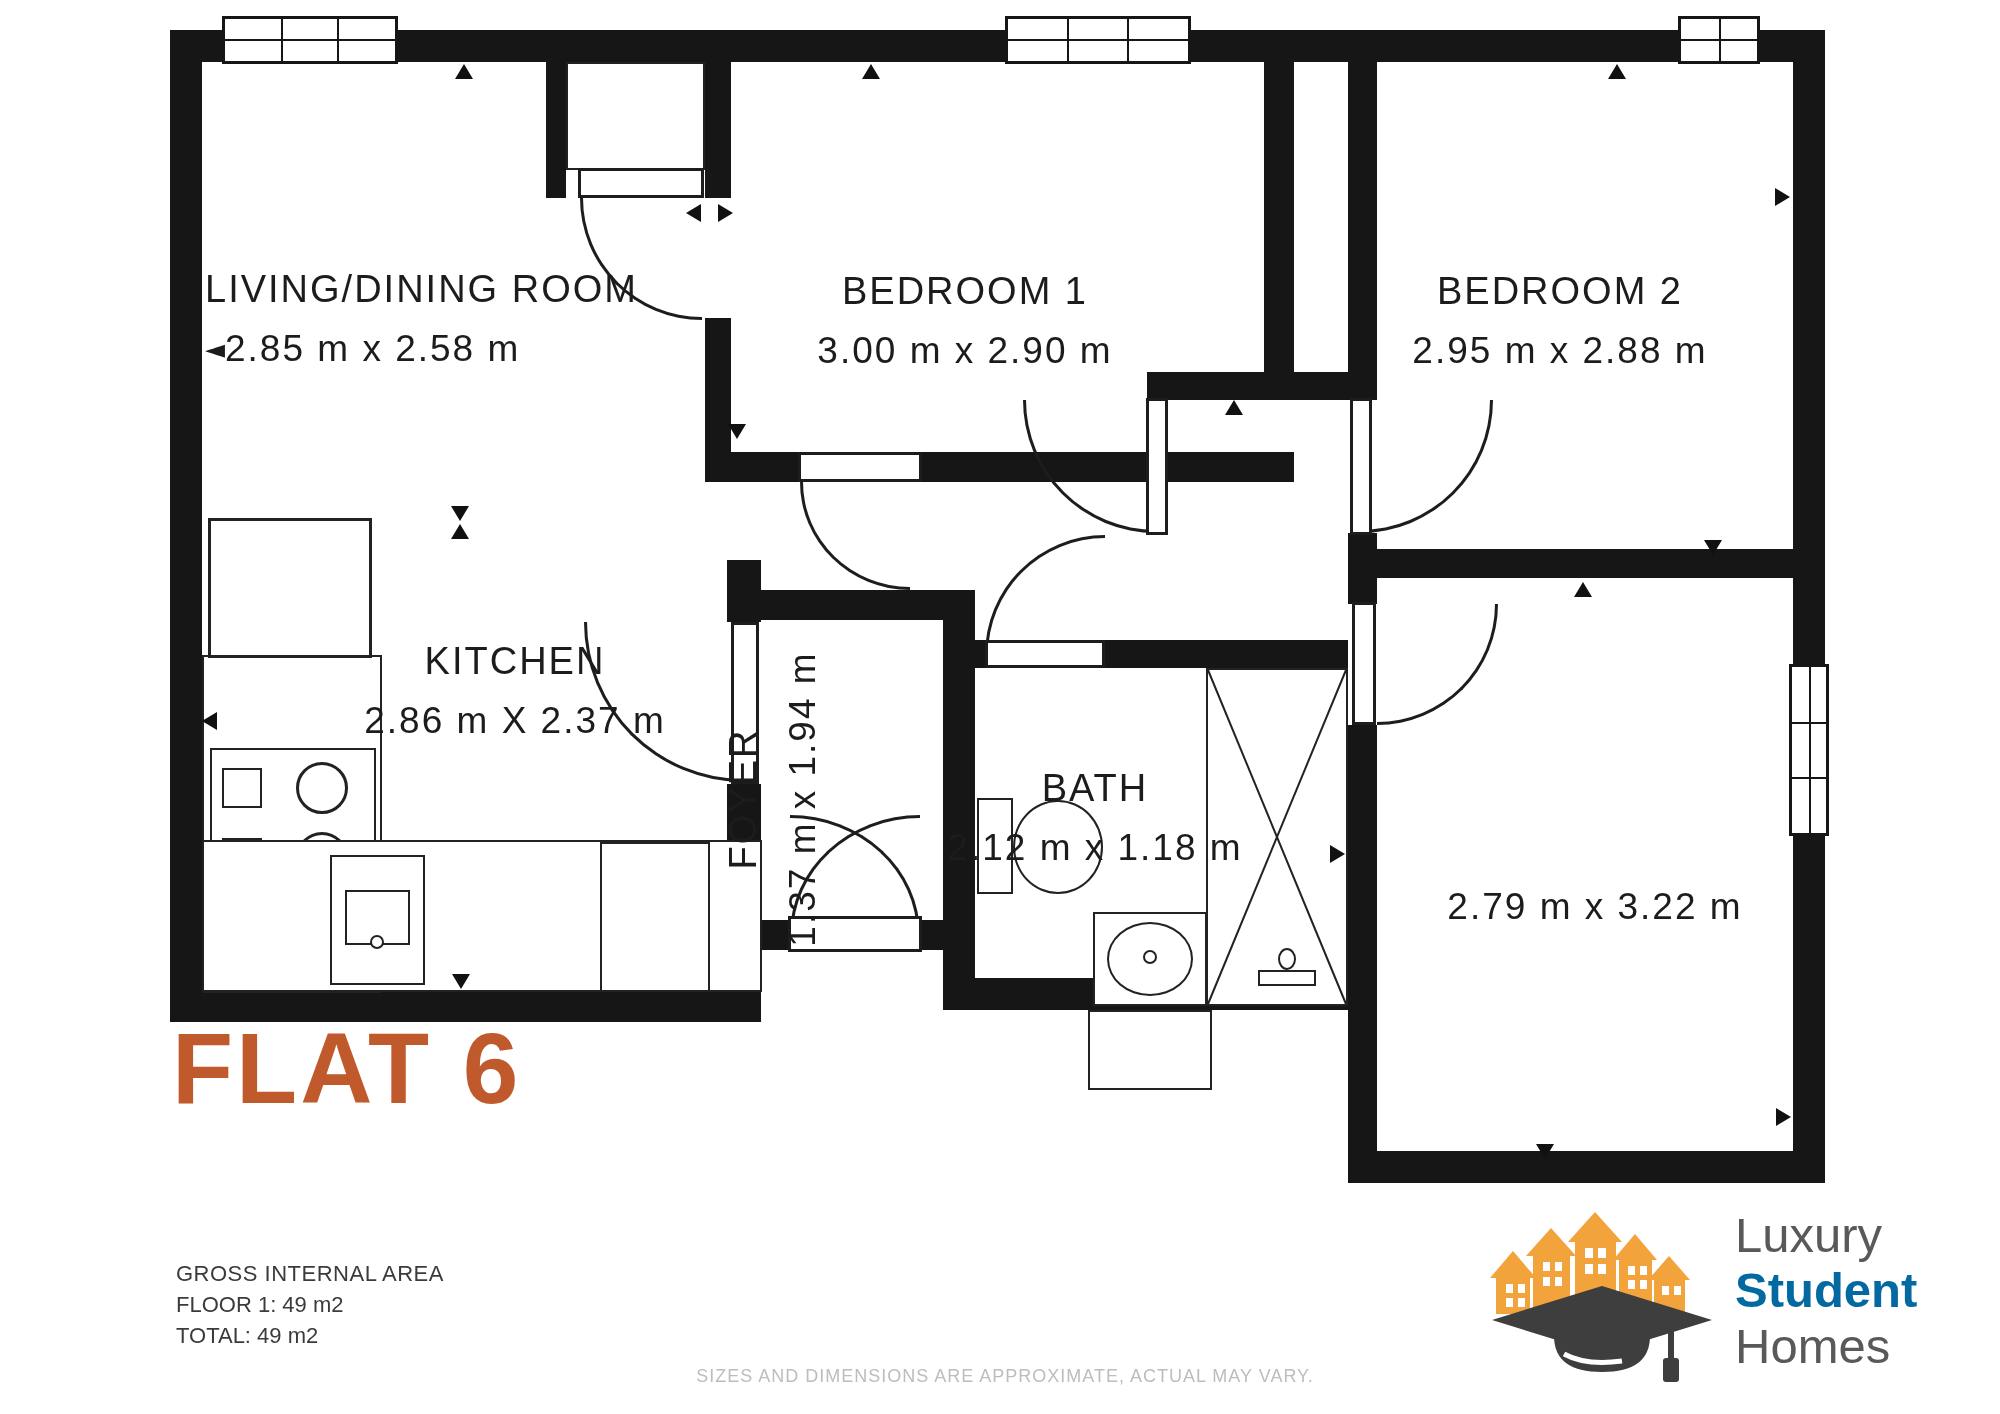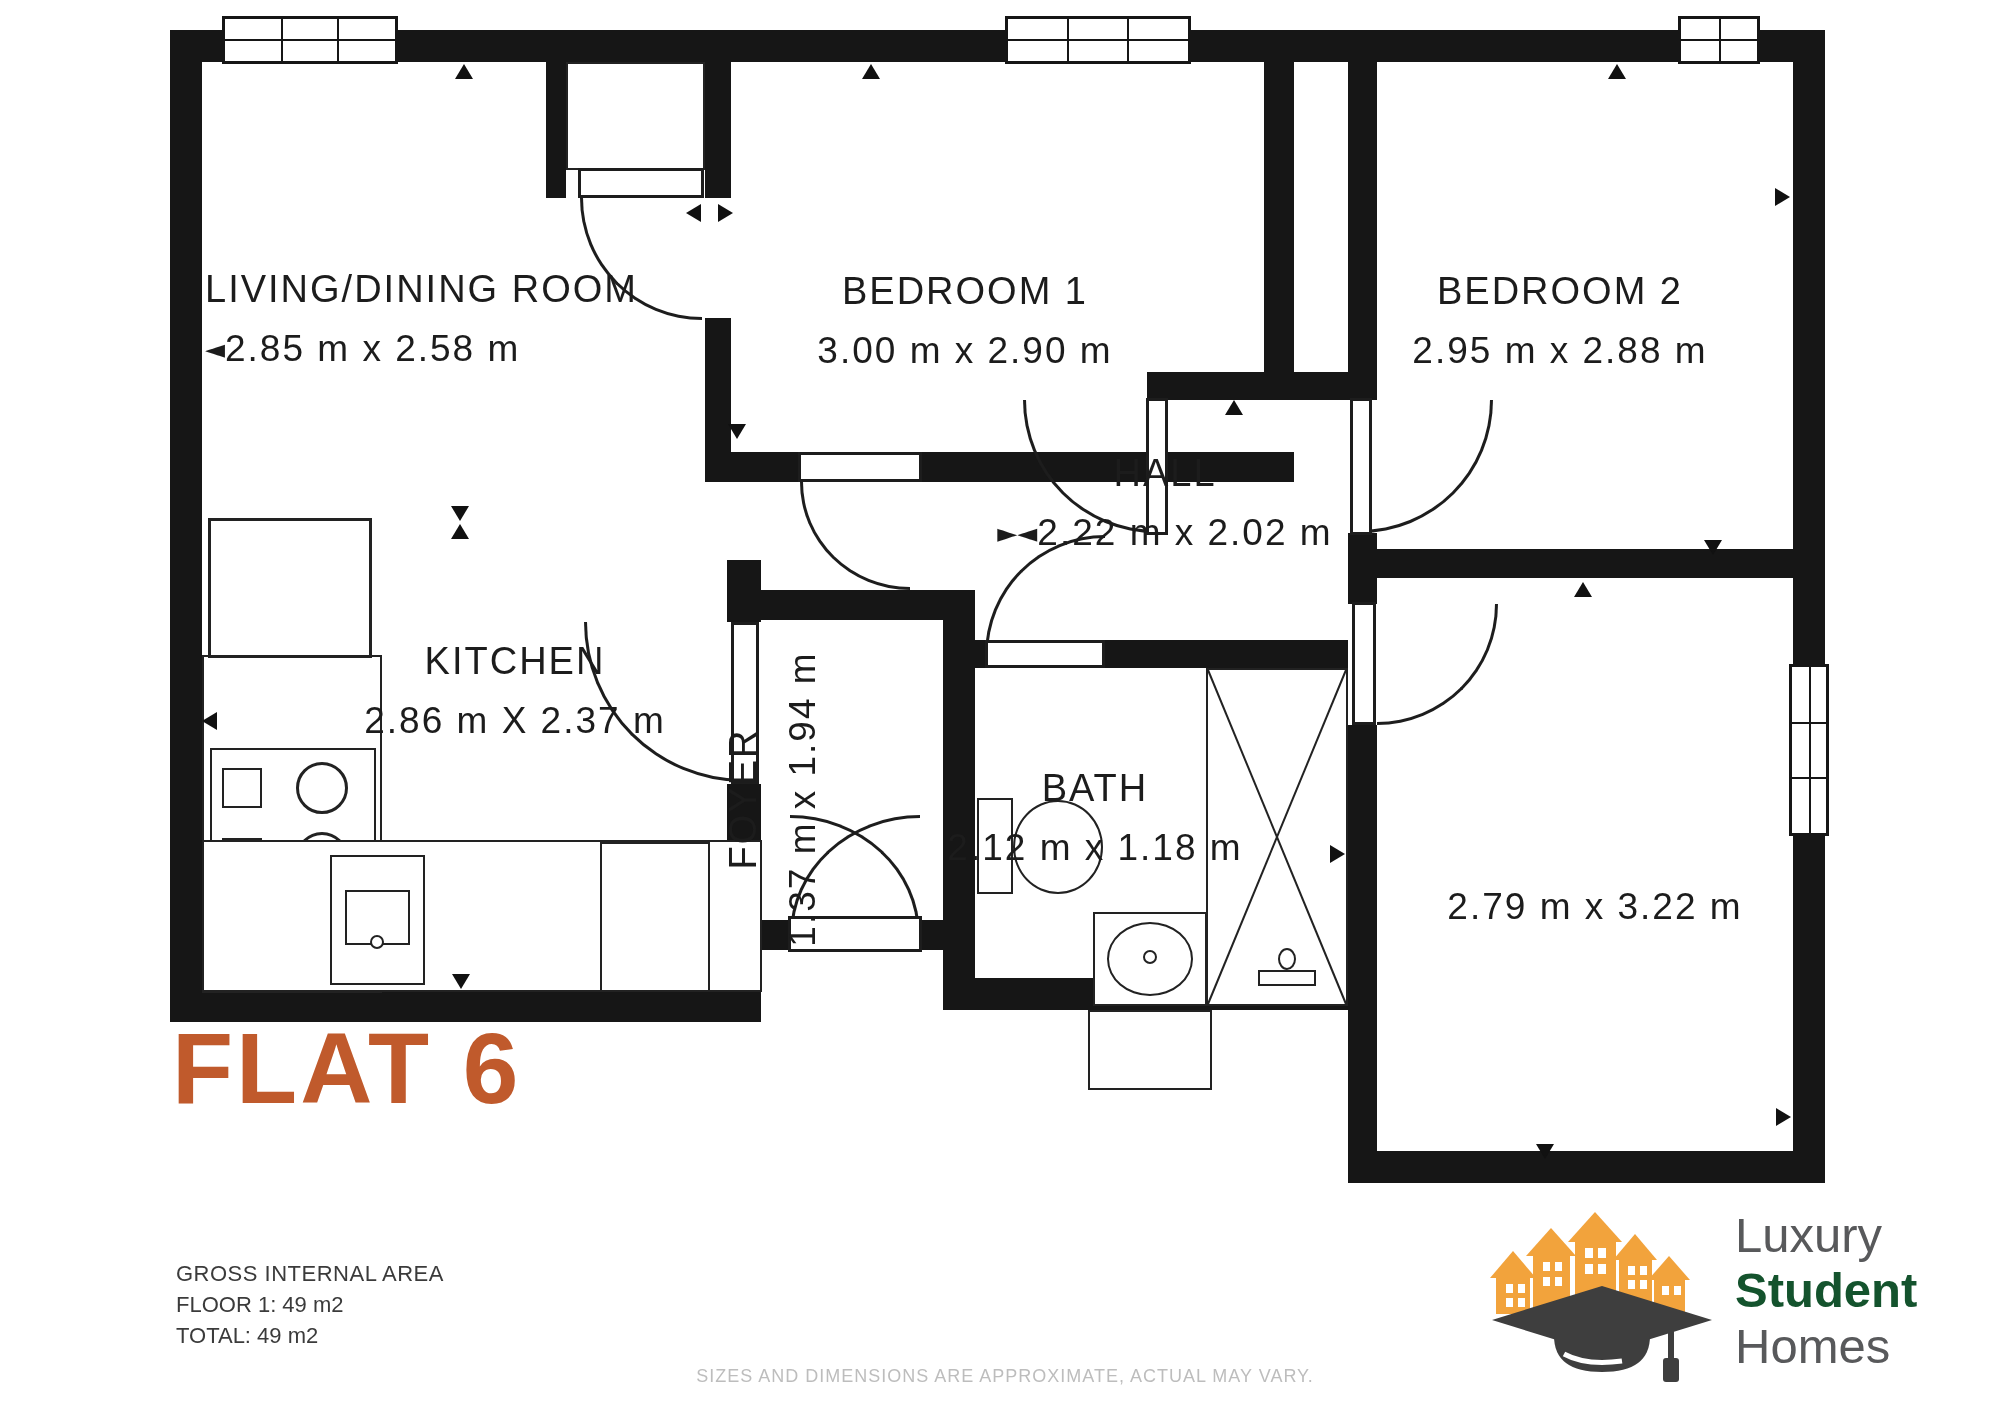--- a/index.html
+++ b/index.html
@@ -32,21 +32,21 @@
   .room-label .mark{font-family:"DejaVu Sans",sans-serif;font-size:26px;vertical-align:3px;letter-spacing:0;}
   .room-label.left-align{text-align:left;}
   .room-label.foyer{transform:rotate(-90deg);}
   .big-title{position:absolute;left:172px;top:1002px;color:#c05a2c;font-weight:bold;
              font-size:100px;letter-spacing:3px;line-height:1.32;z-index:6;}
   .area-block{position:absolute;left:176px;top:1258px;color:#3b3b3b;font-size:22px;line-height:1.42;z-index:6;}
   .area-block .h{letter-spacing:0.5px;}
   .disclaimer{position:absolute;left:600px;top:1366px;width:810px;text-align:center;color:#bdbdbd;
               font-size:18px;letter-spacing:1px;z-index:6;}
   .logo-text{position:absolute;left:1735px;top:1208px;font-size:49px;line-height:1.13;z-index:6;color:#58595b;}
-  .logo-text .w2{color:#14532d;font-weight:bold;}
+  .logo-text .w2{color:#0369a1;font-weight:bold;}
   .logo-art{position:absolute;left:1482px;top:1198px;z-index:6;}
   .shower-x{position:absolute;left:1206px;top:668px;z-index:3;}
 </style>
 </head>
 <body>
 
 <div class="canvas">
 
   <div class="wall" style="left:170px;top:30px;width:1655px;height:32px;"></div>
   <div class="wall" style="left:170px;top:30px;width:32px;height:992px;"></div>
@@ -184,24 +184,20 @@
   <div class="room-label" style="left:300px;top:638px;width:430px;">
     <div class="name">KITCHEN</div>
     <div class="dims">2.86 m X 2.37 m</div>
   </div>
 
   <div class="room-label foyer" style="left:640px;top:724px;width:310px;height:150px;">
     <div class="name">FOYER</div>
     <div class="dims">1.37 m x 1.94 m</div>
   </div>
 
-  <div class="room-label" style="left:930px;top:450px;width:470px;">
-    <div class="name">HALL</div>
-    <div class="dims"><span class="mark">►◄</span><span>2.22 m x 2.02 m</span></div>
-  </div>
 
   <div class="room-label" style="left:900px;top:765px;width:390px;text-align:center;">
     <div class="name">BATH</div>
     <div class="dims">2.12 m x 1.18 m</div>
   </div>
 
   <div class="room-label" style="left:1380px;top:872px;width:430px;">
     <div class="dims">2.79 m x 3.22 m</div>
   </div>
 

